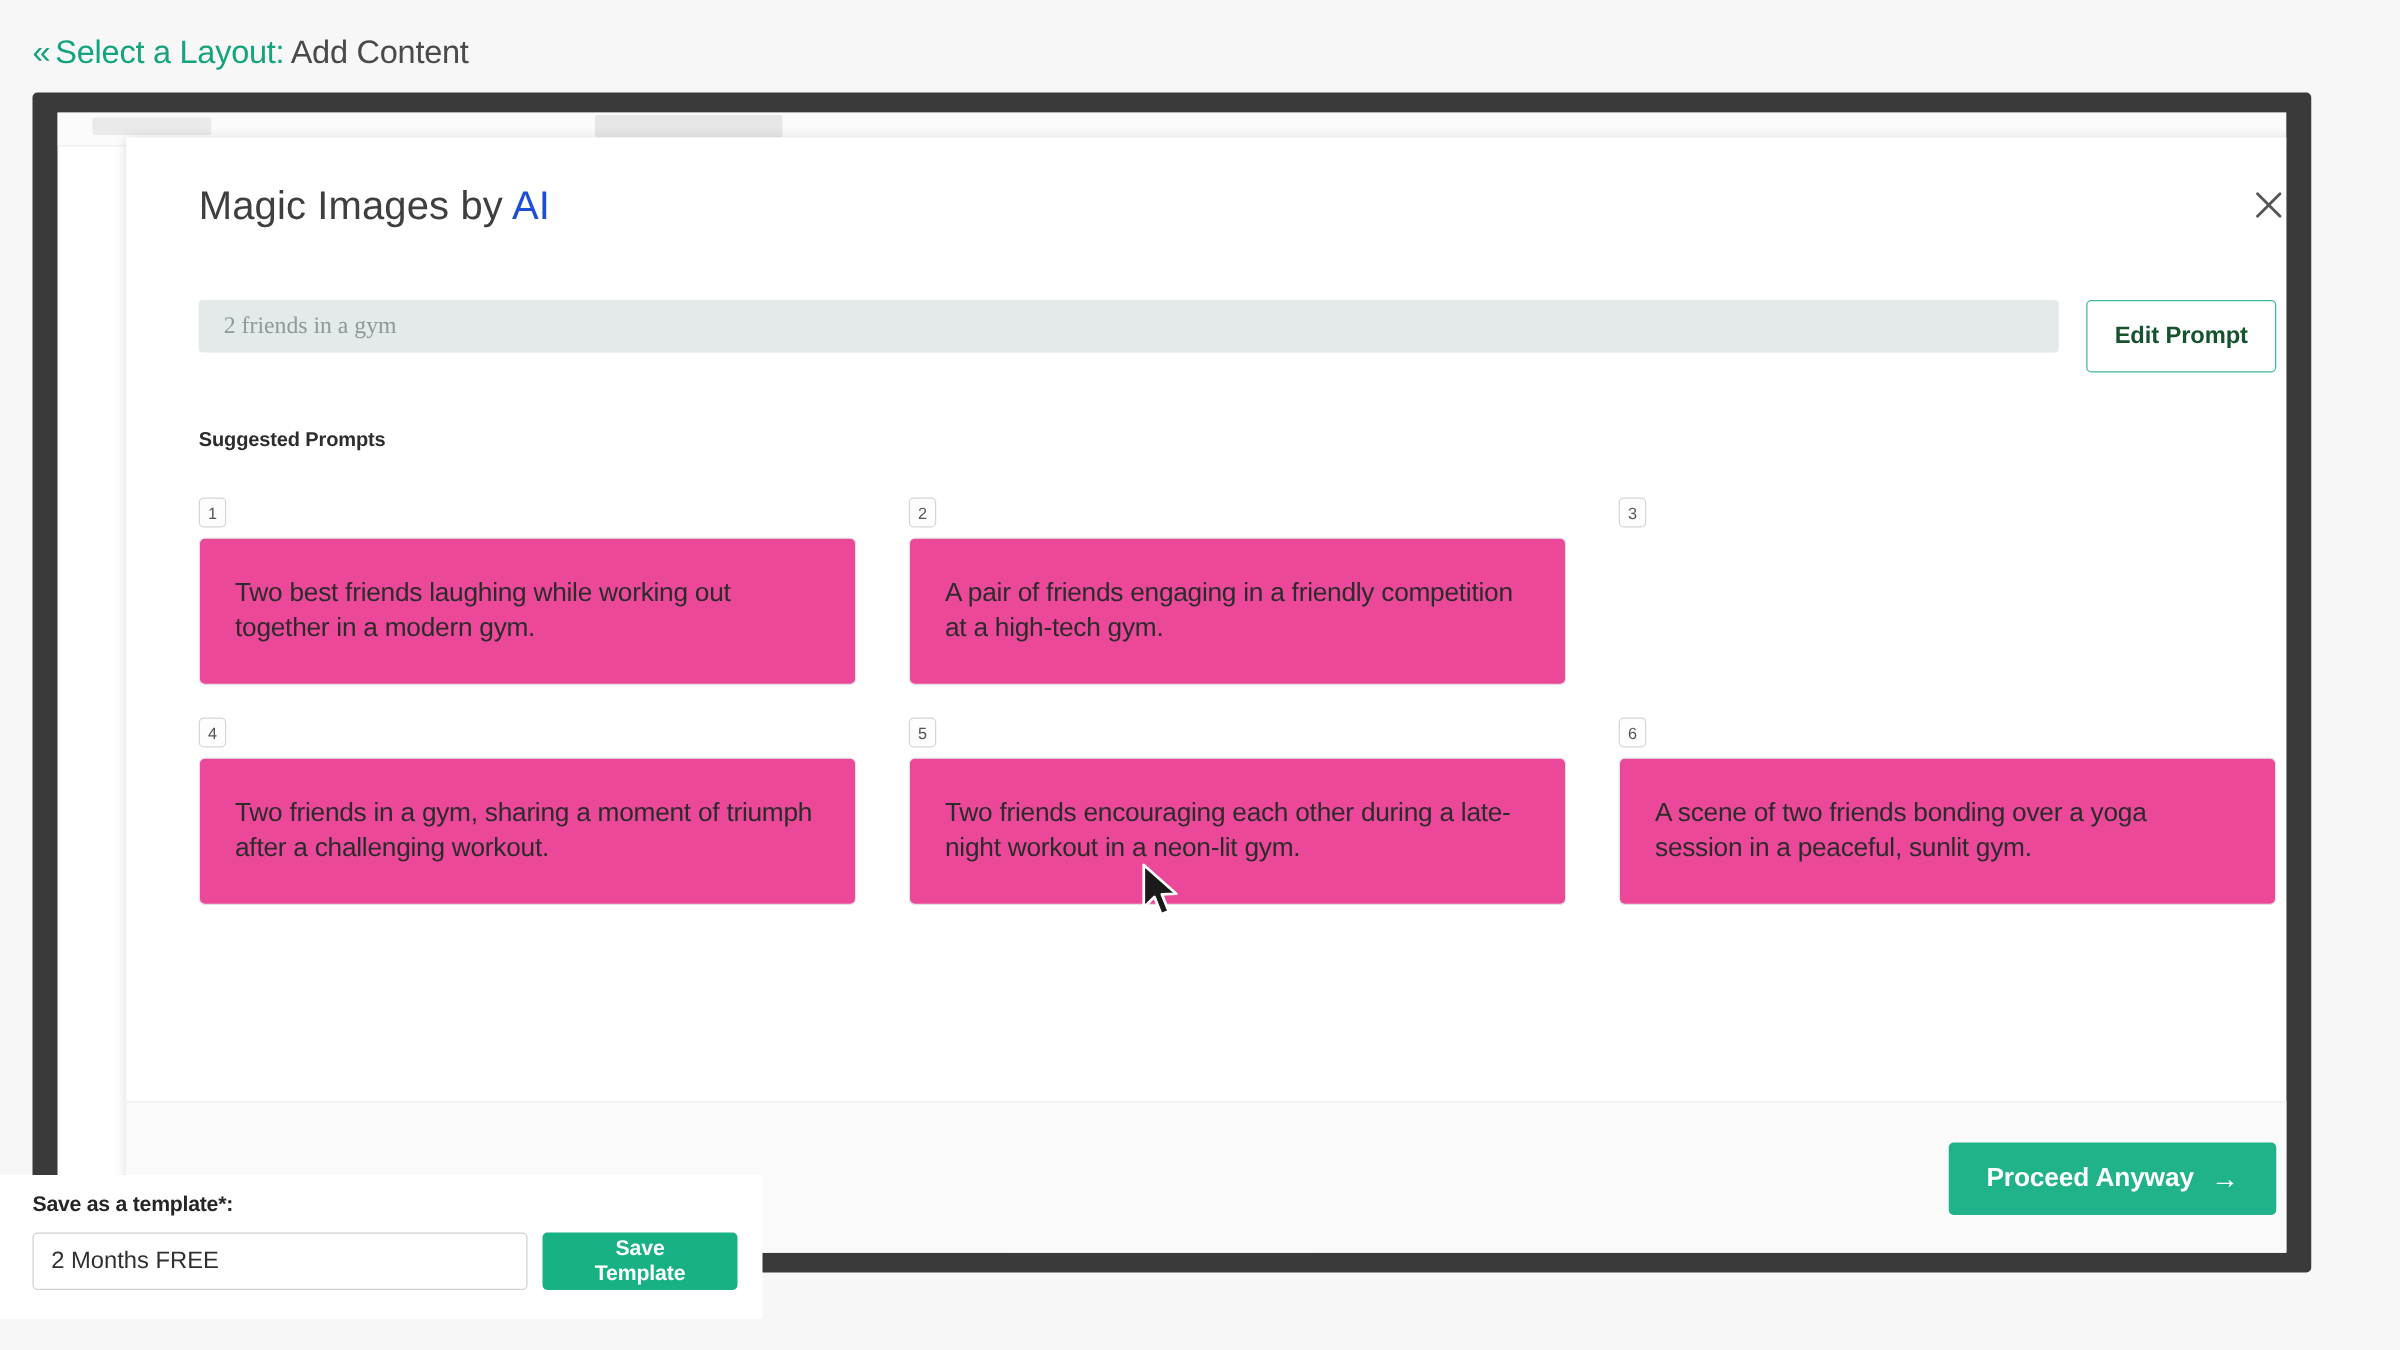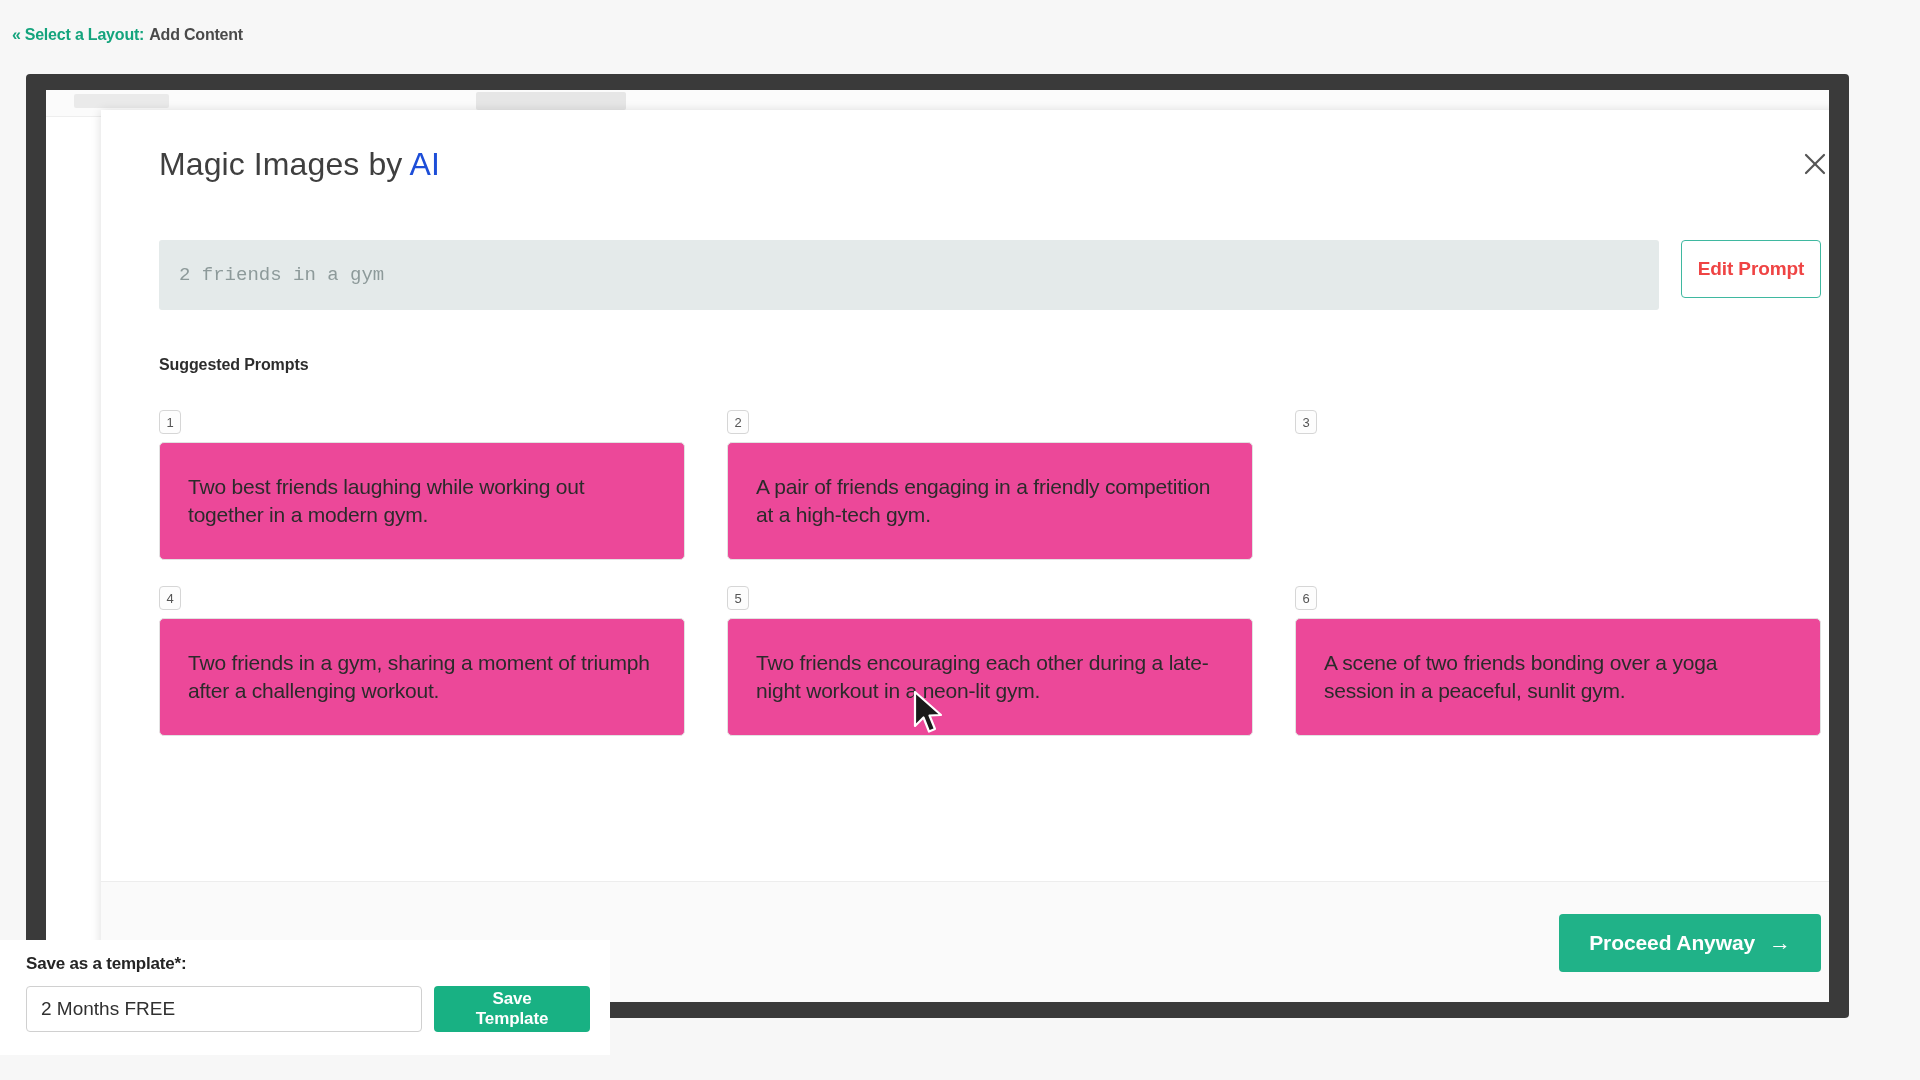--- a/index.html
+++ b/index.html
@@ -11,24 +11,24 @@
     height: 1080px;
     background: #f7f7f7;
     font-family: "Liberation Sans", sans-serif;
     overflow: hidden;
     position: relative;
   }
 
   
   #breadcrumb {
     position: absolute;
-    left: 12px;
+    left: 26px;
     top: 26px;
-    font-size: 16px;
-    font-weight: bold;
+    font-size: 26px;
+    font-weight: normal;
     letter-spacing: -0.2px;
     white-space: nowrap;
   }
   #breadcrumb .chev {
     color: #14a47d;
     margin-right: 4px;
   }
   #breadcrumb .crumb-link {
     color: #14a47d;
     cursor: pointer;
@@ -151,39 +151,39 @@
 
   
   #prompt-row {
     display: flex;
     align-items: stretch;
     gap: 22px;
     margin-top: 22px;
   }
   #prompt-input {
     flex: 1 1 auto;
-    height: 70px;
+    height: 42px;
     background: #e4eaea;
     border: none;
     border-radius: 3px;
     color: #8d9a9a;
     font-size: 19px;
-    font-family: Liberation Mono, monospace;
+    font-family: Liberation Serif, serif;
     padding: 0 20px;
     box-sizing: border-box;
   }
   #prompt-input::placeholder { color: #8d9a9a; }
   #edit-prompt-btn {
     flex: 0 0 auto;
-    width: 140px;
+    width: 152px;
     height: 58px;
     border: 1.5px solid #3fb8a0;
     border-radius: 4px;
     background: #ffffff;
-    color: #ef4444;
+    color: #14532d;
     font-size: 19px;
     font-weight: bold;
     font-family: "Liberation Sans", sans-serif;
     cursor: pointer;
     letter-spacing: -0.1px;
   }
 
   
   #suggested-head {
     margin-top: 46px;

